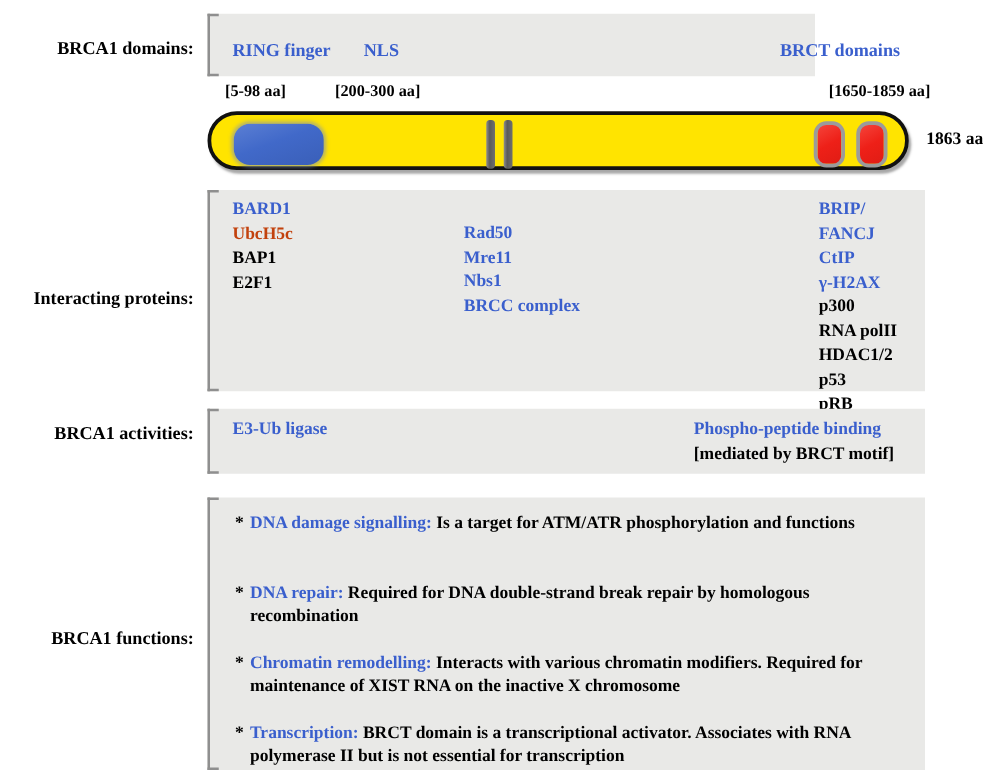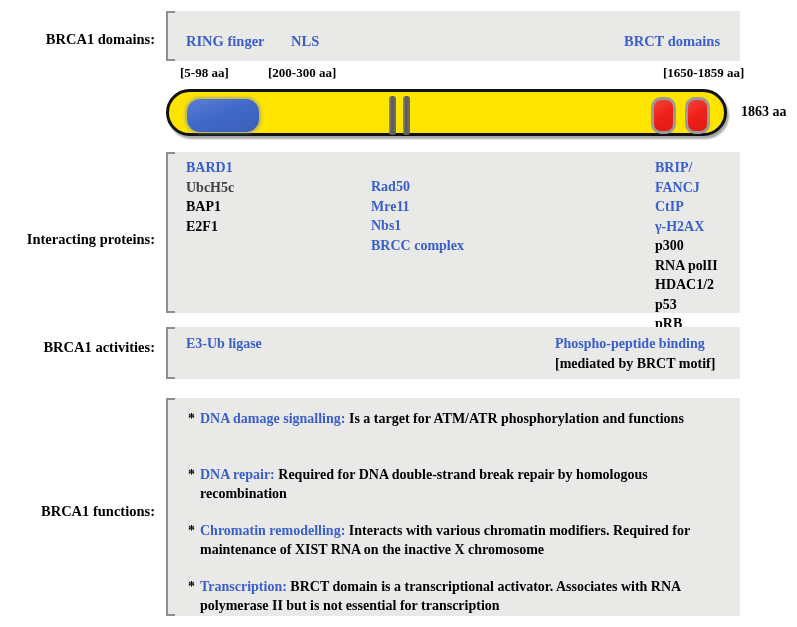--- a/index.html
+++ b/index.html
@@ -90,21 +90,21 @@
 </head>
 <body>
 
 <div class="label-col">
   <div class="row-label" style="top:31px;">BRCA1 domains:</div>
   <div class="row-label" style="top:231px;margin-left:36px;">Interacting proteins:</div>
   <div class="row-label" style="top:339px;">BRCA1 activities:</div>
   <div class="row-label" style="top:503px;">BRCA1 functions:</div>
 </div>
 
-<div class="panel" id="domains-panel" style="left:166px;top:11px;width:574px;height:50px;">
+<div class="panel" id="domains-panel" style="left:166px;top:11px;width:486px;height:50px;">
   <span class="bracket">
       <i></i>
     </span>
   <span class="dom-name blue" style="left:20px;top:22px;">RING finger</span>
   <span class="dom-name blue" style="left:125px;top:22px;">NLS</span>
   <span class="dom-name blue" style="left:458px;top:22px;">BRCT domains</span>
 </div>
 
 <div>
   <span class="aa-range" style="left:180px;top:65px;">[5-98 aa]</span>
@@ -121,21 +121,21 @@
 </div>
 <span class="len-label">1863 aa</span>
 
 <div class="panel" id="proteins-panel" style="left:166px;top:152px;width:574px;height:161px;">
   <span class="bracket">
       <i></i>
     </span>
 
   <div class="prot-col" style="left:20px;top:6px;">
     <div style="color:#3a5fcd">BARD1</div>
-    <div style="color:#404040">UbcH5c</div>
+    <div style="color:#c2410c">UbcH5c</div>
     <div style="color:#000000">BAP1</div>
     <div style="color:#000000">E2F1</div>
   </div>
 
   <div class="prot-col" style="left:205px;top:6px;margin-top:19px;">
     <div style="color:#3a5fcd">Rad50</div>
     <div style="color:#3a5fcd">Mre11</div>
     <div style="color:#3a5fcd">Nbs1</div>
     <div style="color:#3a5fcd">BRCC complex</div>
   </div>

